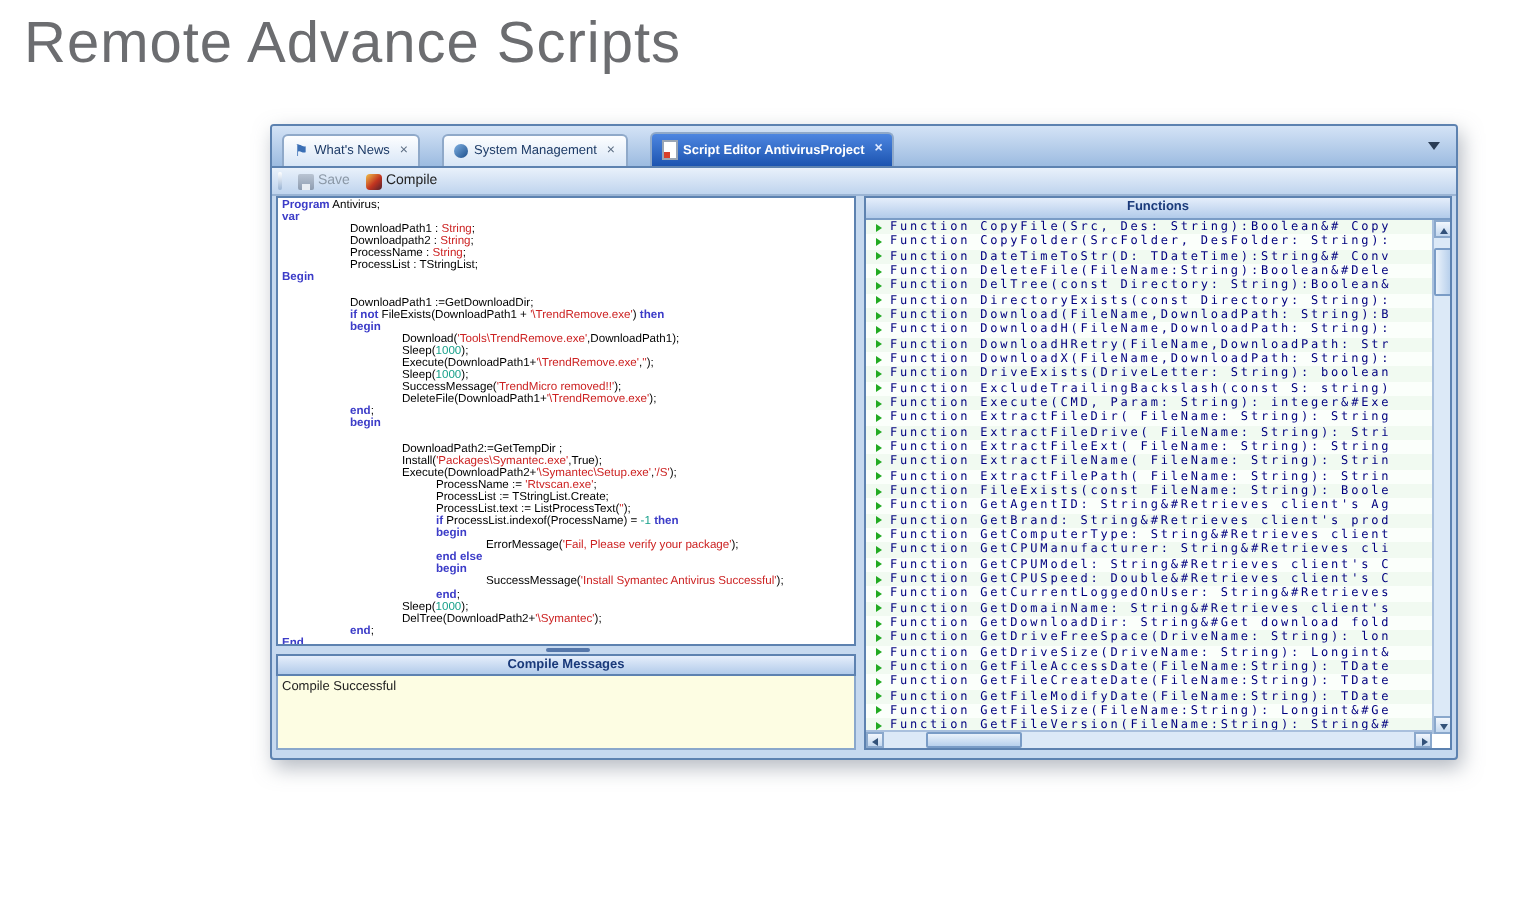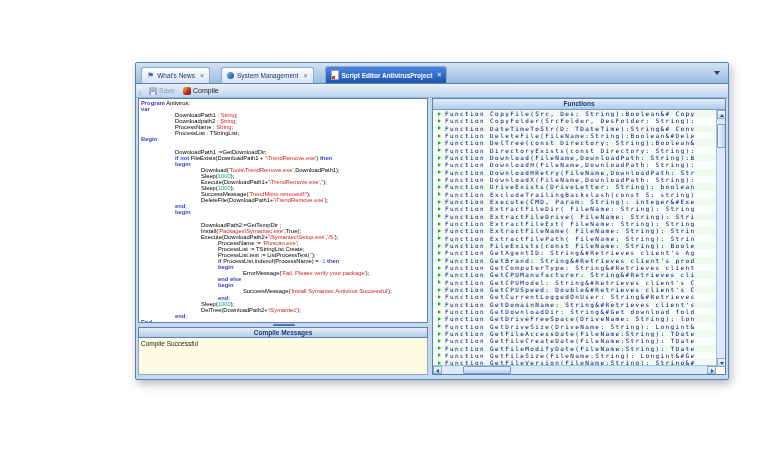--- a/index.html
+++ b/index.html
@@ -100,20 +100,21 @@
         border-bottom:2.5px solid transparent;border-right:3.5px solid #33527a;}
   .hs-right::before{content:"";position:absolute;left:2.5px;top:1.5px;border-top:2.5px solid transparent;
         border-bottom:2.5px solid transparent;border-left:3.5px solid #33527a;}
   .hs-thumb{position:absolute;left:30px;top:0;width:48px;height:8px;
         background:linear-gradient(#eaf2fb,#b8d0ec);border:1px solid #7a9cc6;box-sizing:border-box;border-radius:1px;}
 </style>
 </head>
 <body>
 
 <div class="page">
+  <div class="page-title">Remote Advance Scripts</div>
 
   <div class="win">
 
     <div class="tabbar">
       <div class="tabs" id="tabs">
           <div class="tab">
             <span class="tabicon whats-news-icon"></span>
             <span class="tablabel">What's News</span>
             <span class="tabclose">×</span>
           </div>

